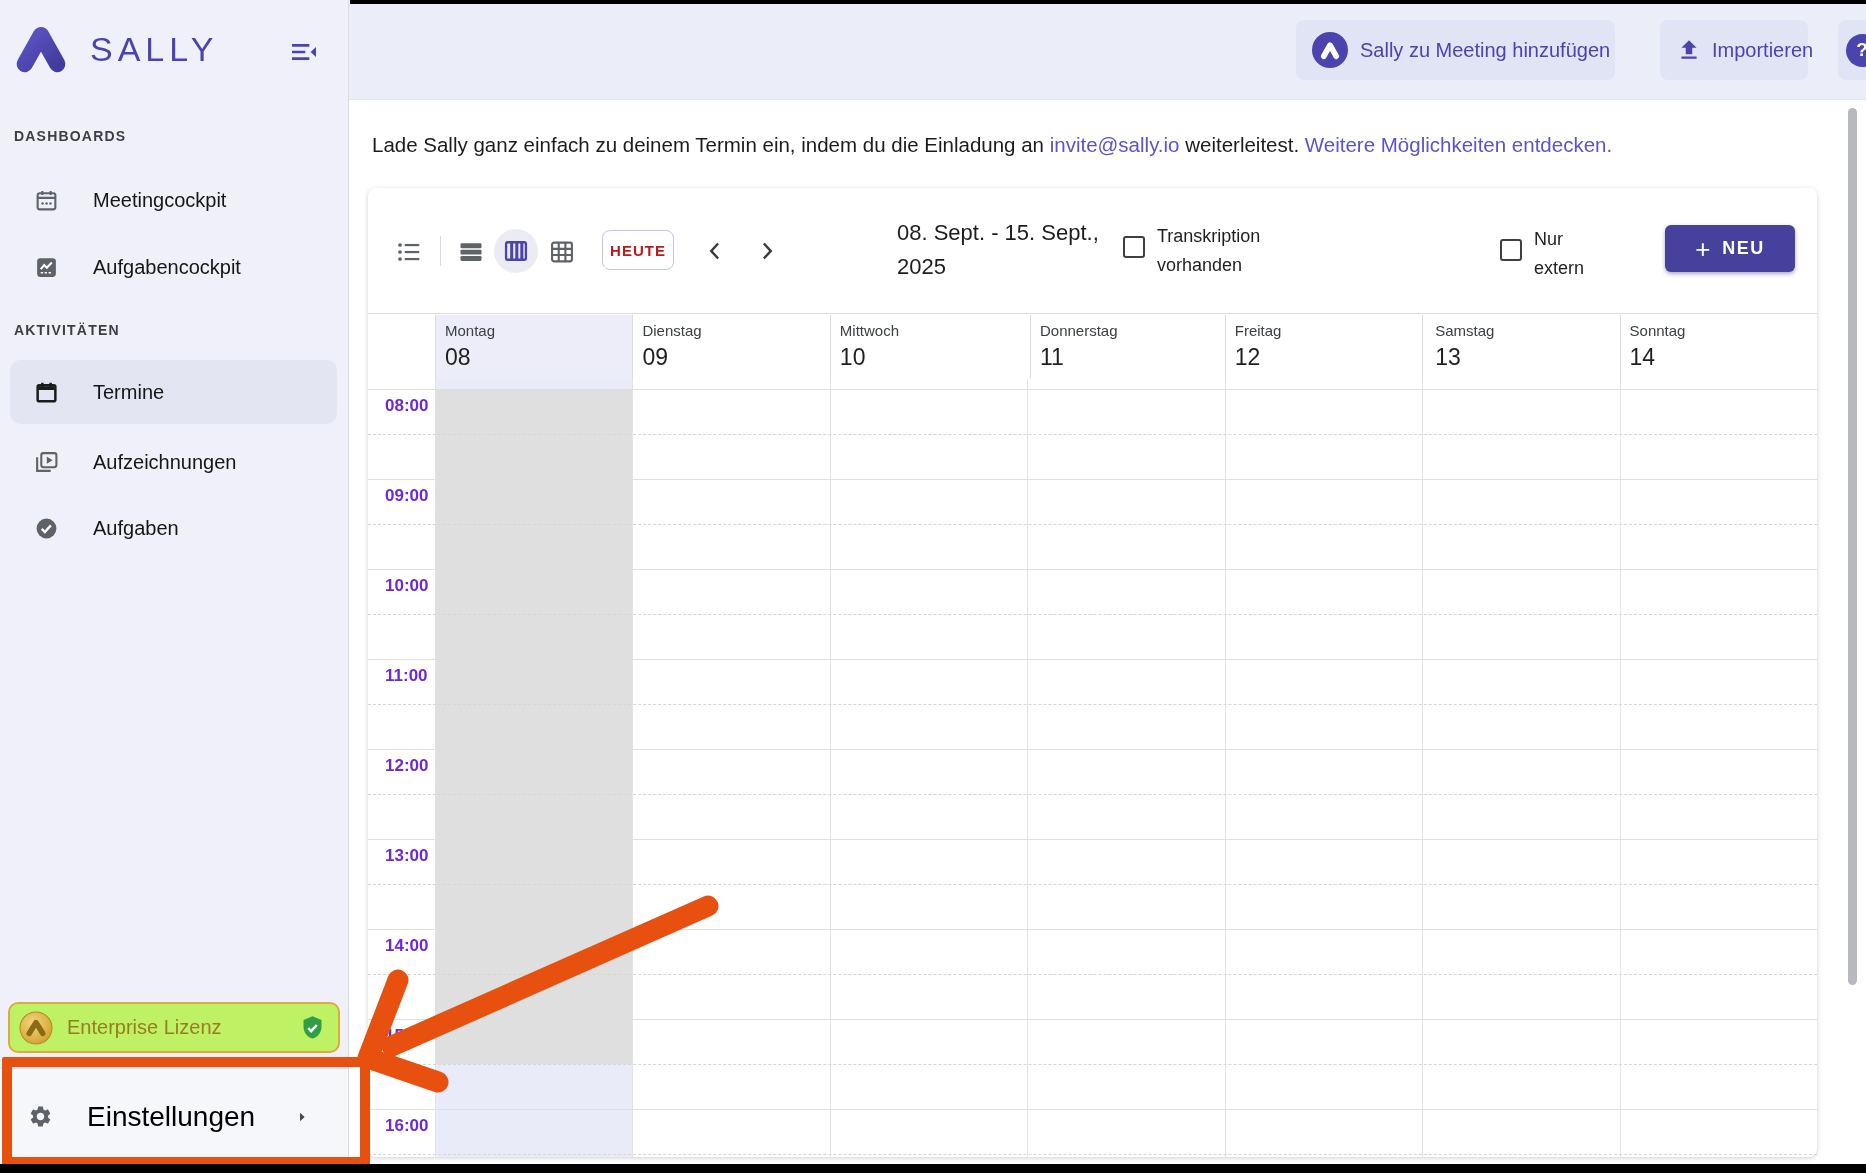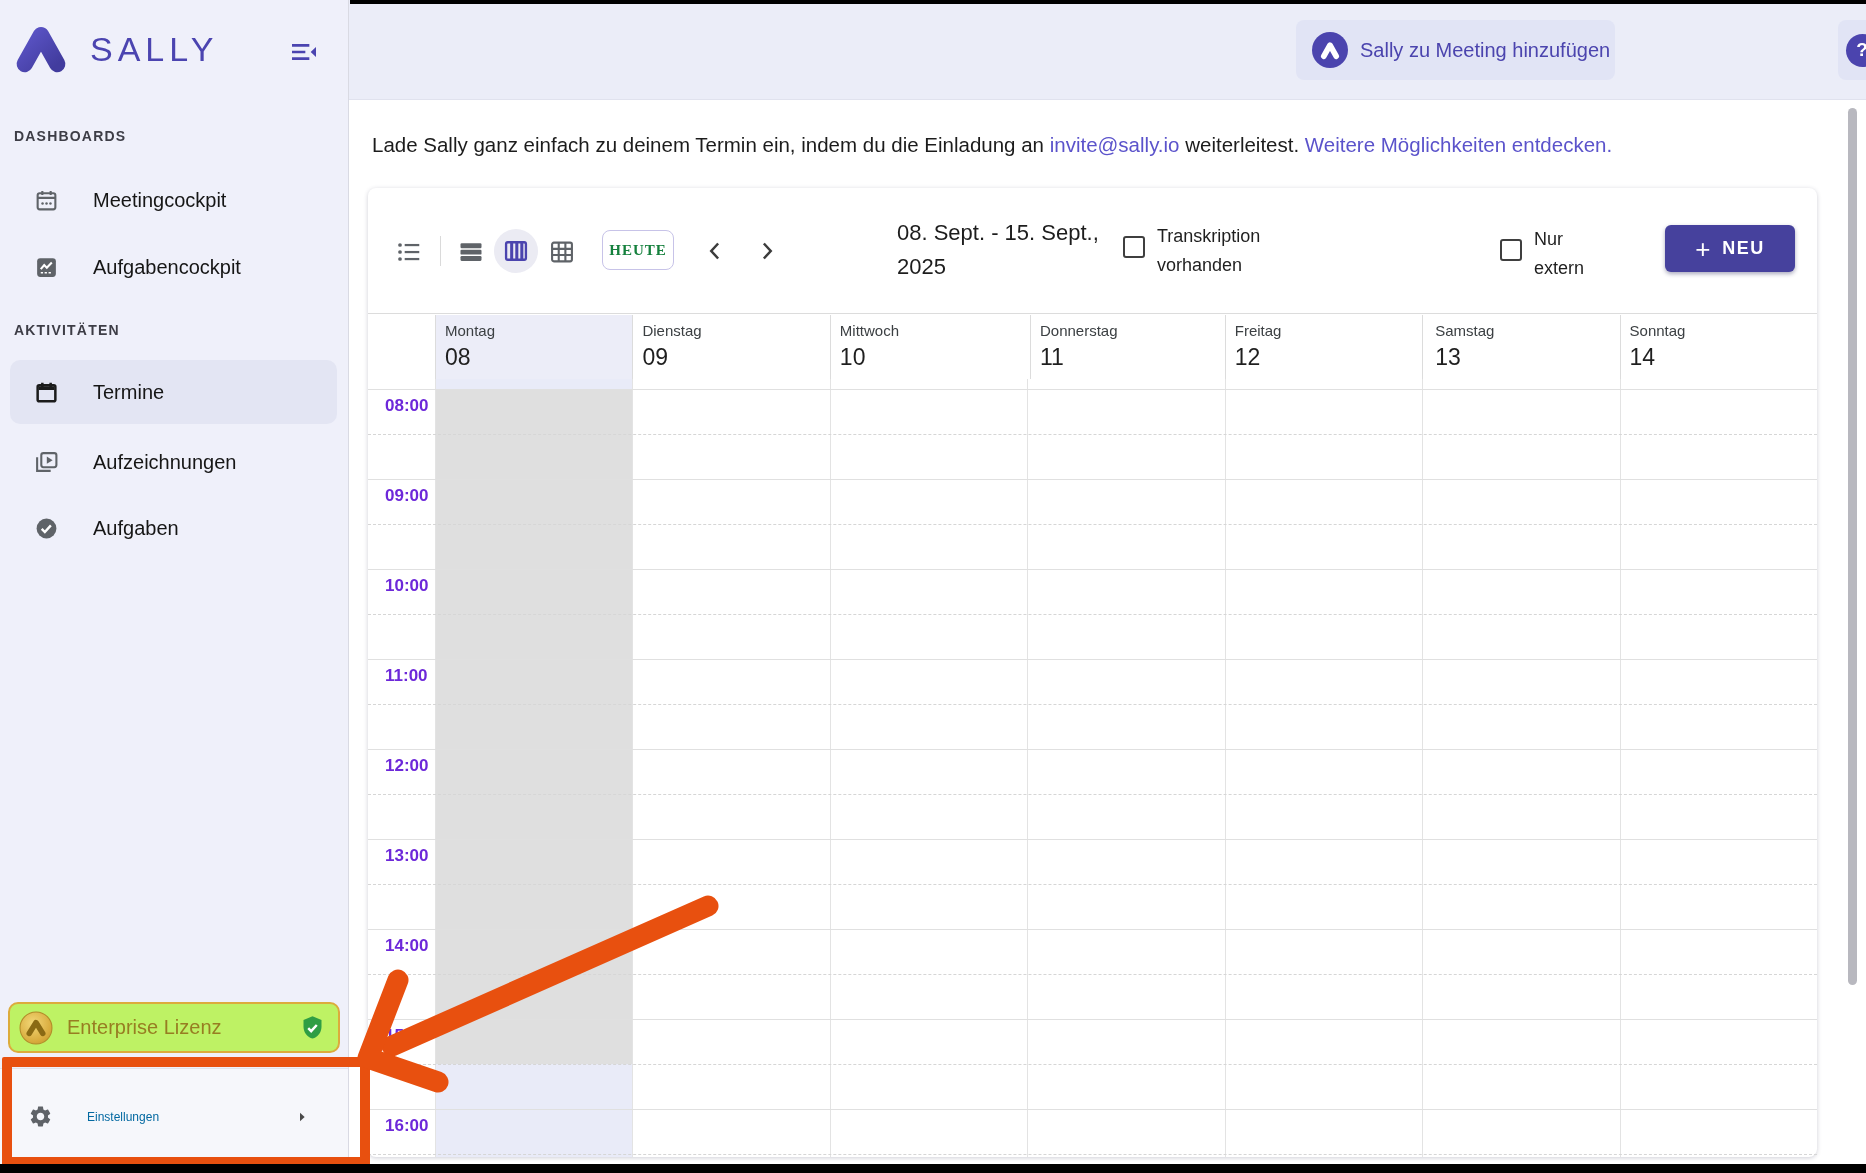--- a/index.html
+++ b/index.html
@@ -29,33 +29,33 @@
   .section-label { position:absolute; left:14px; font-size:14px; font-weight:bold; color:#3d3d46; letter-spacing:1.2px; }
   .sb-item { position:absolute; left:0; width:348px; height:56px; display:flex; align-items:center; padding-left:34px; gap:34px; cursor:pointer; }
   .sb-item .lbl { font-size:20px; color:#161616; }
   #sb-item-termine { left:10px; width:327px; height:64px; border-radius:10px; background:#e3e5f3; padding-left:24px; }
   .sb-icon { width:25px; height:25px; flex:0 0 auto; }
 
   #license-pill { position:absolute; left:8px; top:1002px; width:332px; height:51px; background:#bef264; border:2px solid #dcab3c; border-radius:10px; display:flex; align-items:center; padding:0 12px 0 9px; gap:14px; }
   #license-label { font-size:20px; color:#977d22; font-weight:500; flex:1; }
   #sidebar-divider { position:absolute; left:0; top:1068px; width:348px; height:1px; background:#e2e2ea; }
   #settings-row { position:absolute; left:0; top:1069px; width:348px; height:95px; background:#f6f7fb; display:flex; align-items:center; padding-left:28px; gap:34px; cursor:pointer; }
-  #settings-label { font-size:12px; color:#0369a1; flex:1; }
+  #settings-label { font-size:28px; color:#000000; flex:1; }
   #settings-chevron { margin-right:38px; }
 
   
   #banner { left:372px; top:133px; font-size:20.5px; color:#1c1c1c; white-space:nowrap; }
   .lnk { color:#5b53cb; cursor:pointer; }
 
   
   #card { left:368px; top:188px; width:1449px; height:969px; background:#fff; border-radius:8px; box-shadow:0 1px 4px rgba(60,60,90,.25); }
   .tb-icon { position:absolute; width:28px; height:28px; top:238px; cursor:pointer; }
   #tb-divider { left:440px; top:236px; width:1px; height:30px; background:#dadada; }
   #week-circle { left:494px; top:229px; width:44px; height:44px; border-radius:50%; background:#ebebf3; cursor:pointer; display:flex; align-items:center; justify-content:center; }
-  #heute-btn { left:602px; top:230px; width:72px; height:40px; border:1.5px solid #c7c3e8; border-radius:8px; color:#15803d; font-size:15px; font-weight:bold; letter-spacing:1px; display:flex; align-items:center; justify-content:center; cursor:pointer; background:#fff;font-family:Liberation Serif, serif; }
+  #heute-btn { left:602px; top:230px; width:72px; height:40px; border:1.5px solid #c7c3e8; border-radius:8px; color:#b91c1c; font-size:15px; font-weight:bold; letter-spacing:1px; display:flex; align-items:center; justify-content:center; cursor:pointer; background:#fff; }
   .nav-chev { position:absolute; top:236px; width:30px; height:30px; cursor:pointer; }
   #date-block { left:897px; top:216px; font-size:22px; color:#1d1d1d; line-height:34px; }
   .filter { position:absolute; display:flex; gap:12px; cursor:pointer; }
   .cbx { width:22px; height:22px; border:2px solid #3f3f3f; border-radius:3px; background:#fff; margin-top:14px; }
   .filter .flbl { font-size:18px; color:#1f1f1f; line-height:29px; }
   #neu-btn { left:1665px; top:225px; width:130px; height:47px; background:#46419d; border-radius:6px; color:#fff; display:flex; align-items:center; justify-content:center; gap:12px; cursor:pointer; box-shadow:0 2px 4px rgba(40,40,90,.4); }
   #neu-plus { font-size:26px; font-weight:normal; line-height:26px; }
   #neu-label { font-size:18px; font-weight:bold; letter-spacing:1.5px; }
 
   
@@ -81,20 +81,26 @@
 <body>
 
 <div class="abs" id="top-strip">
   <div class="hdr-btn" id="add-sally-btn">
     <span class="sally-circle">
       <svg width="22" height="22" viewBox="0 0 100 100">
           <path d="M22 78 L50 28 L78 78" fill="none" stroke="#fff" stroke-width="26" stroke-linecap="round" stroke-linejoin="round"></path>
         </svg>
     </span>
     <span>Sally zu Meeting hinzufügen</span>
+  </div>
+  <div class="hdr-btn" id="import-btn">
+    <svg width="26" height="26" viewBox="0 0 24 24" fill="#4b44ae">
+        <path d="M9 16h6v-6h4L12 3 5 10h4zM5 18h14v2H5z"></path>
+      </svg>
+    <span>Importieren</span>
   </div>
   <div class="hdr-btn" id="help-btn">
     <span id="help-circle">?</span>
   </div>
 
 </div>
 <div class="abs" id="top-black-strip"></div>
 
 <div class="abs" id="sidebar">
   <div id="logo-row">

